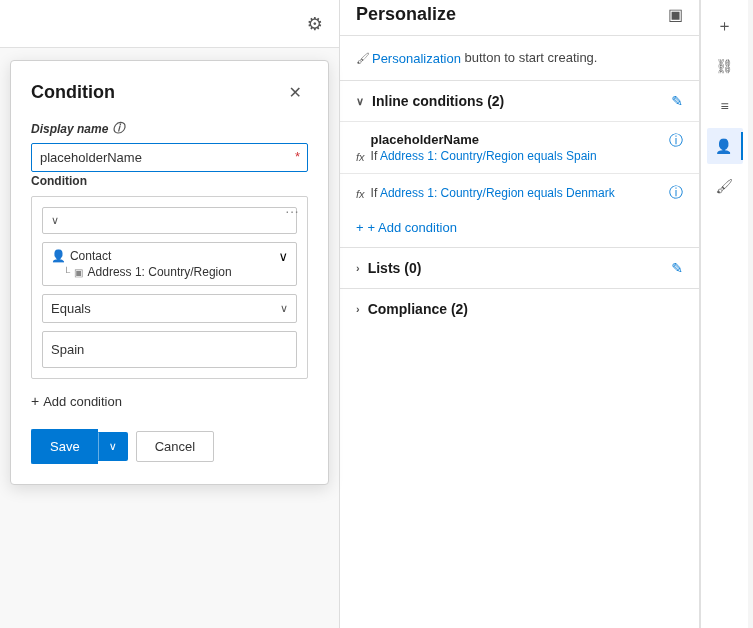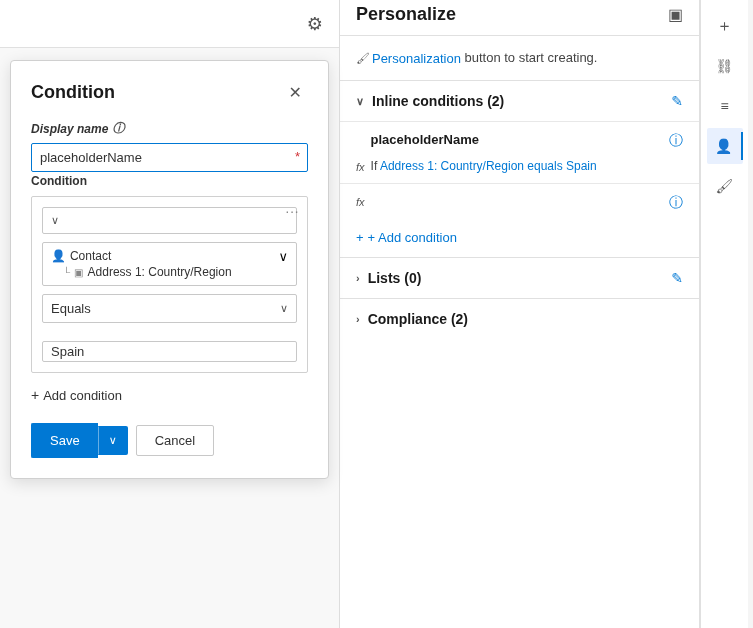--- a/index.html
+++ b/index.html
@@ -187,28 +187,27 @@
     }
 
     .icon-person {
       font-size: 12px;
     }
 
     .value-input {
       width: 100%;
       border: 1px solid #c8c8c8;
       border-radius: 2px;
-      padding: 2px 8px;
+      padding: 10px 8px;
       font-size: 13px;
       font-family: inherit;
       color: #333;
       background: #fff;
       margin-bottom: 0;
       outline: none;
-      margin-top: 10px;
     }
 
     .add-condition-link {
       display: flex;
       align-items: center;
       gap: 4px;
       color: #333;
       font-size: 13px;
       cursor: pointer;
       padding: 4px 0;
@@ -357,21 +356,21 @@
 
     .condition-item-name {
       font-size: 13px;
       font-weight: 600;
       color: #1a1a1a;
     }
 
     .condition-item-desc {
       font-size: 12px;
       color: #444;
-      margin-top: 12px;
+      margin-top: 2px;
     }
 
     .condition-item-link {
       color: #0078d4;
       text-decoration: none;
     }
 
     .info-btn {
       background: none;
       border: none;
@@ -545,20 +544,24 @@
           </div>
         </div>
       </div>
       <button class="info-btn">ⓘ</button>
     </div>
 
     <div class="condition-item">
       <div class="condition-item-left">
         <span class="fx-badge">fx</span>
         <div>
+          <div class="condition-item-desc">
+            <span>If</span>
+            <a href="#" class="condition-item-link">Address 1: Country/Region equals Denmark</a>
+          </div>
         </div>
       </div>
       <button class="info-btn">ⓘ</button>
     </div>
 
     <div class="add-condition-row">
       <span>+</span>
       <span>+ Add condition</span>
     </div>
   </div>

